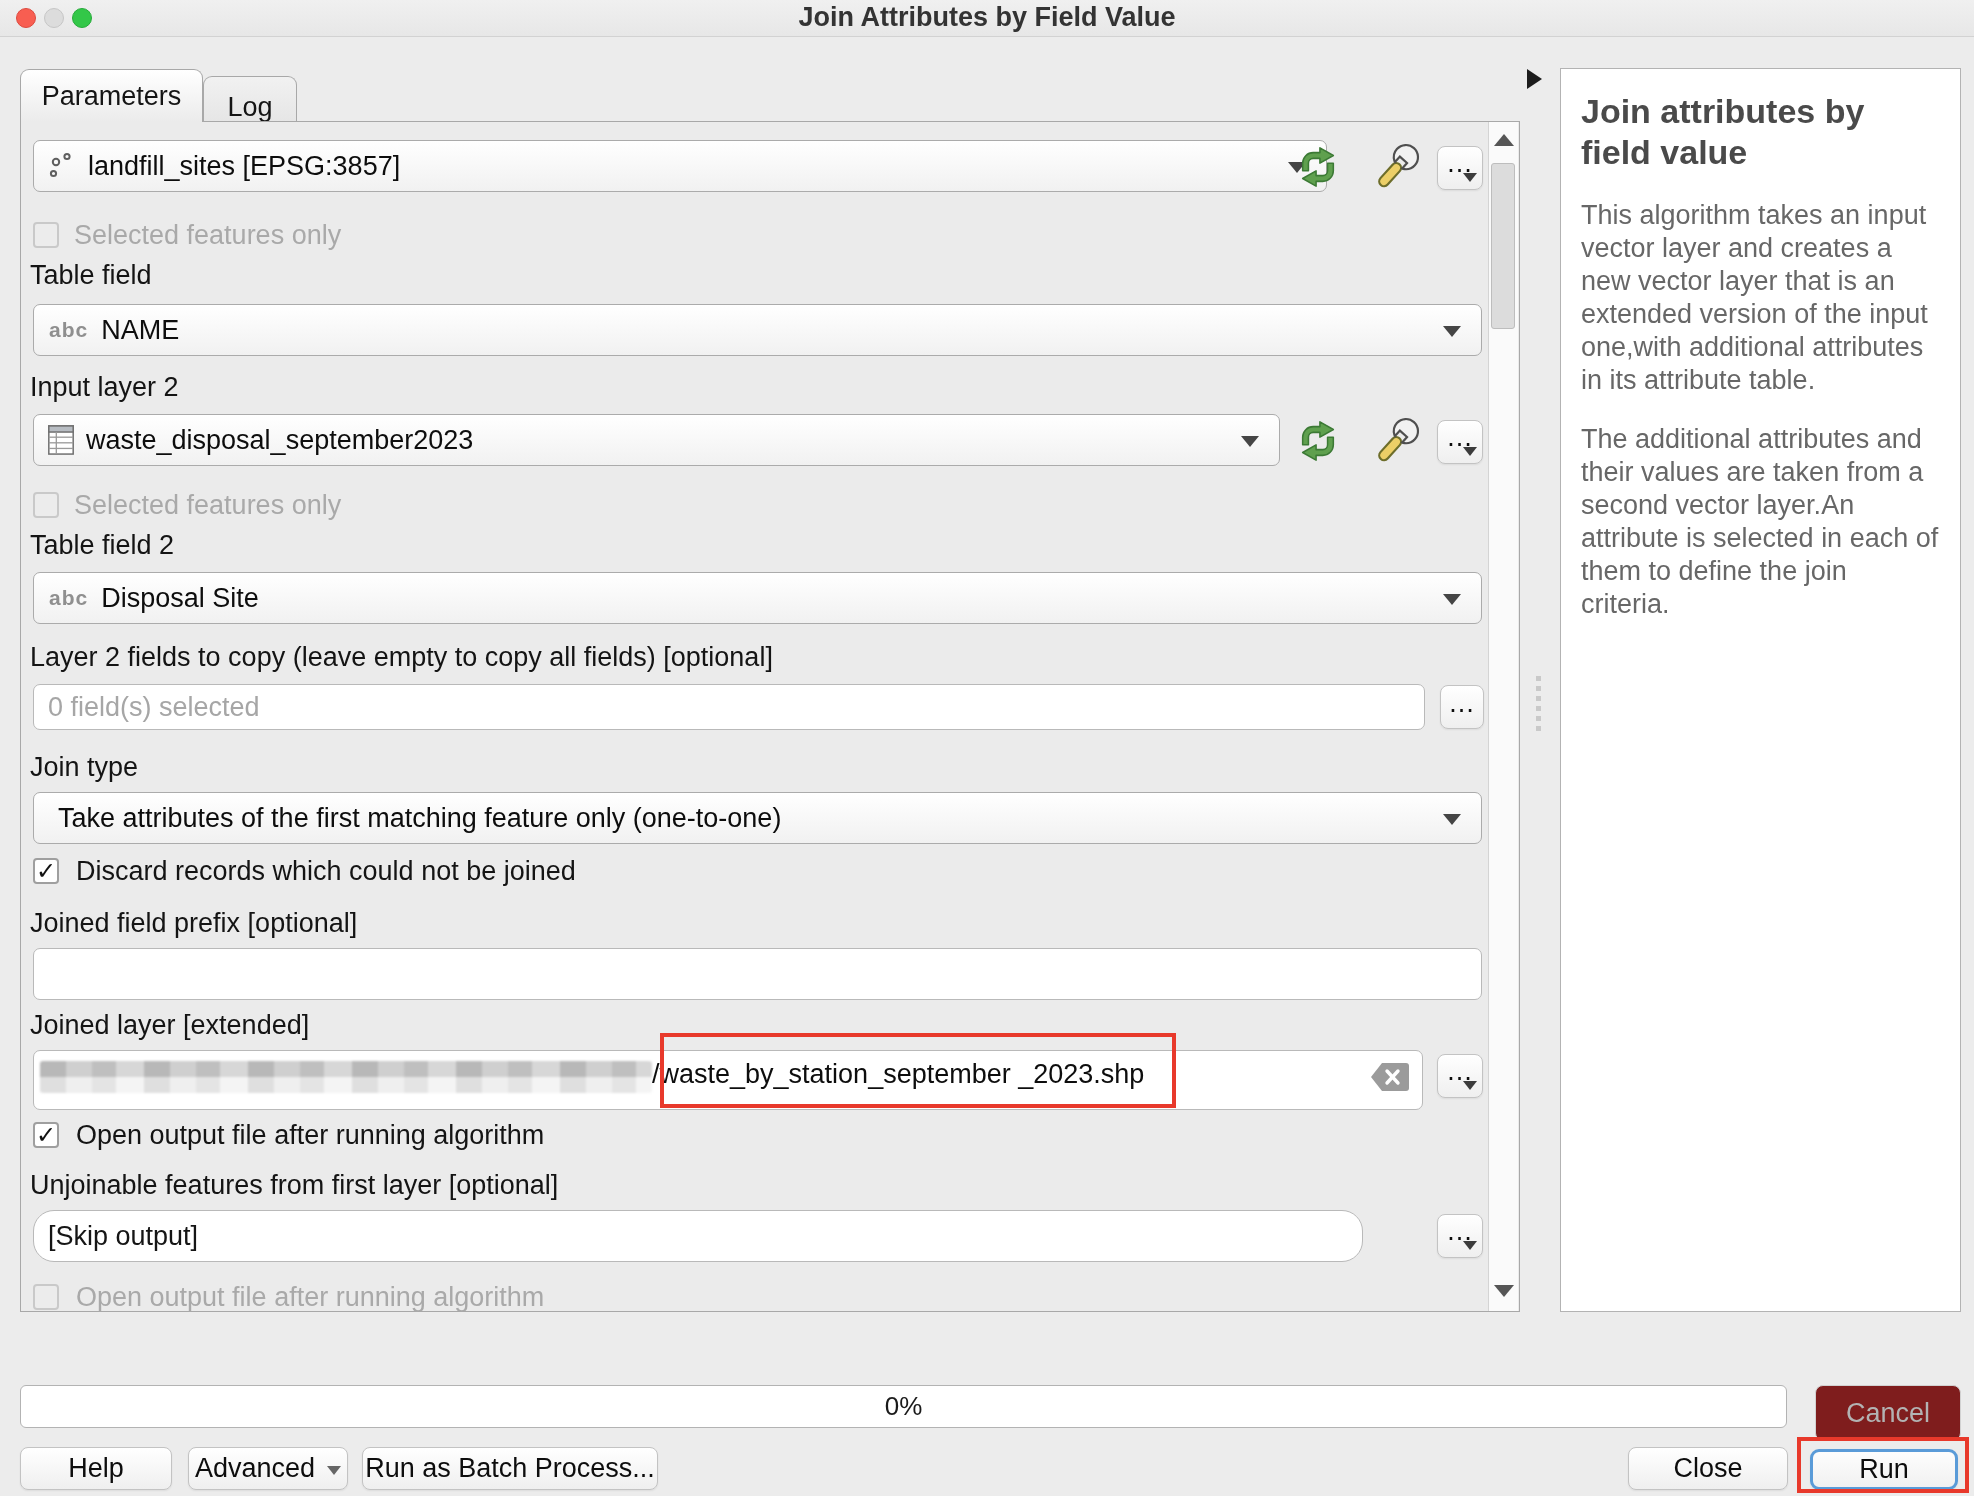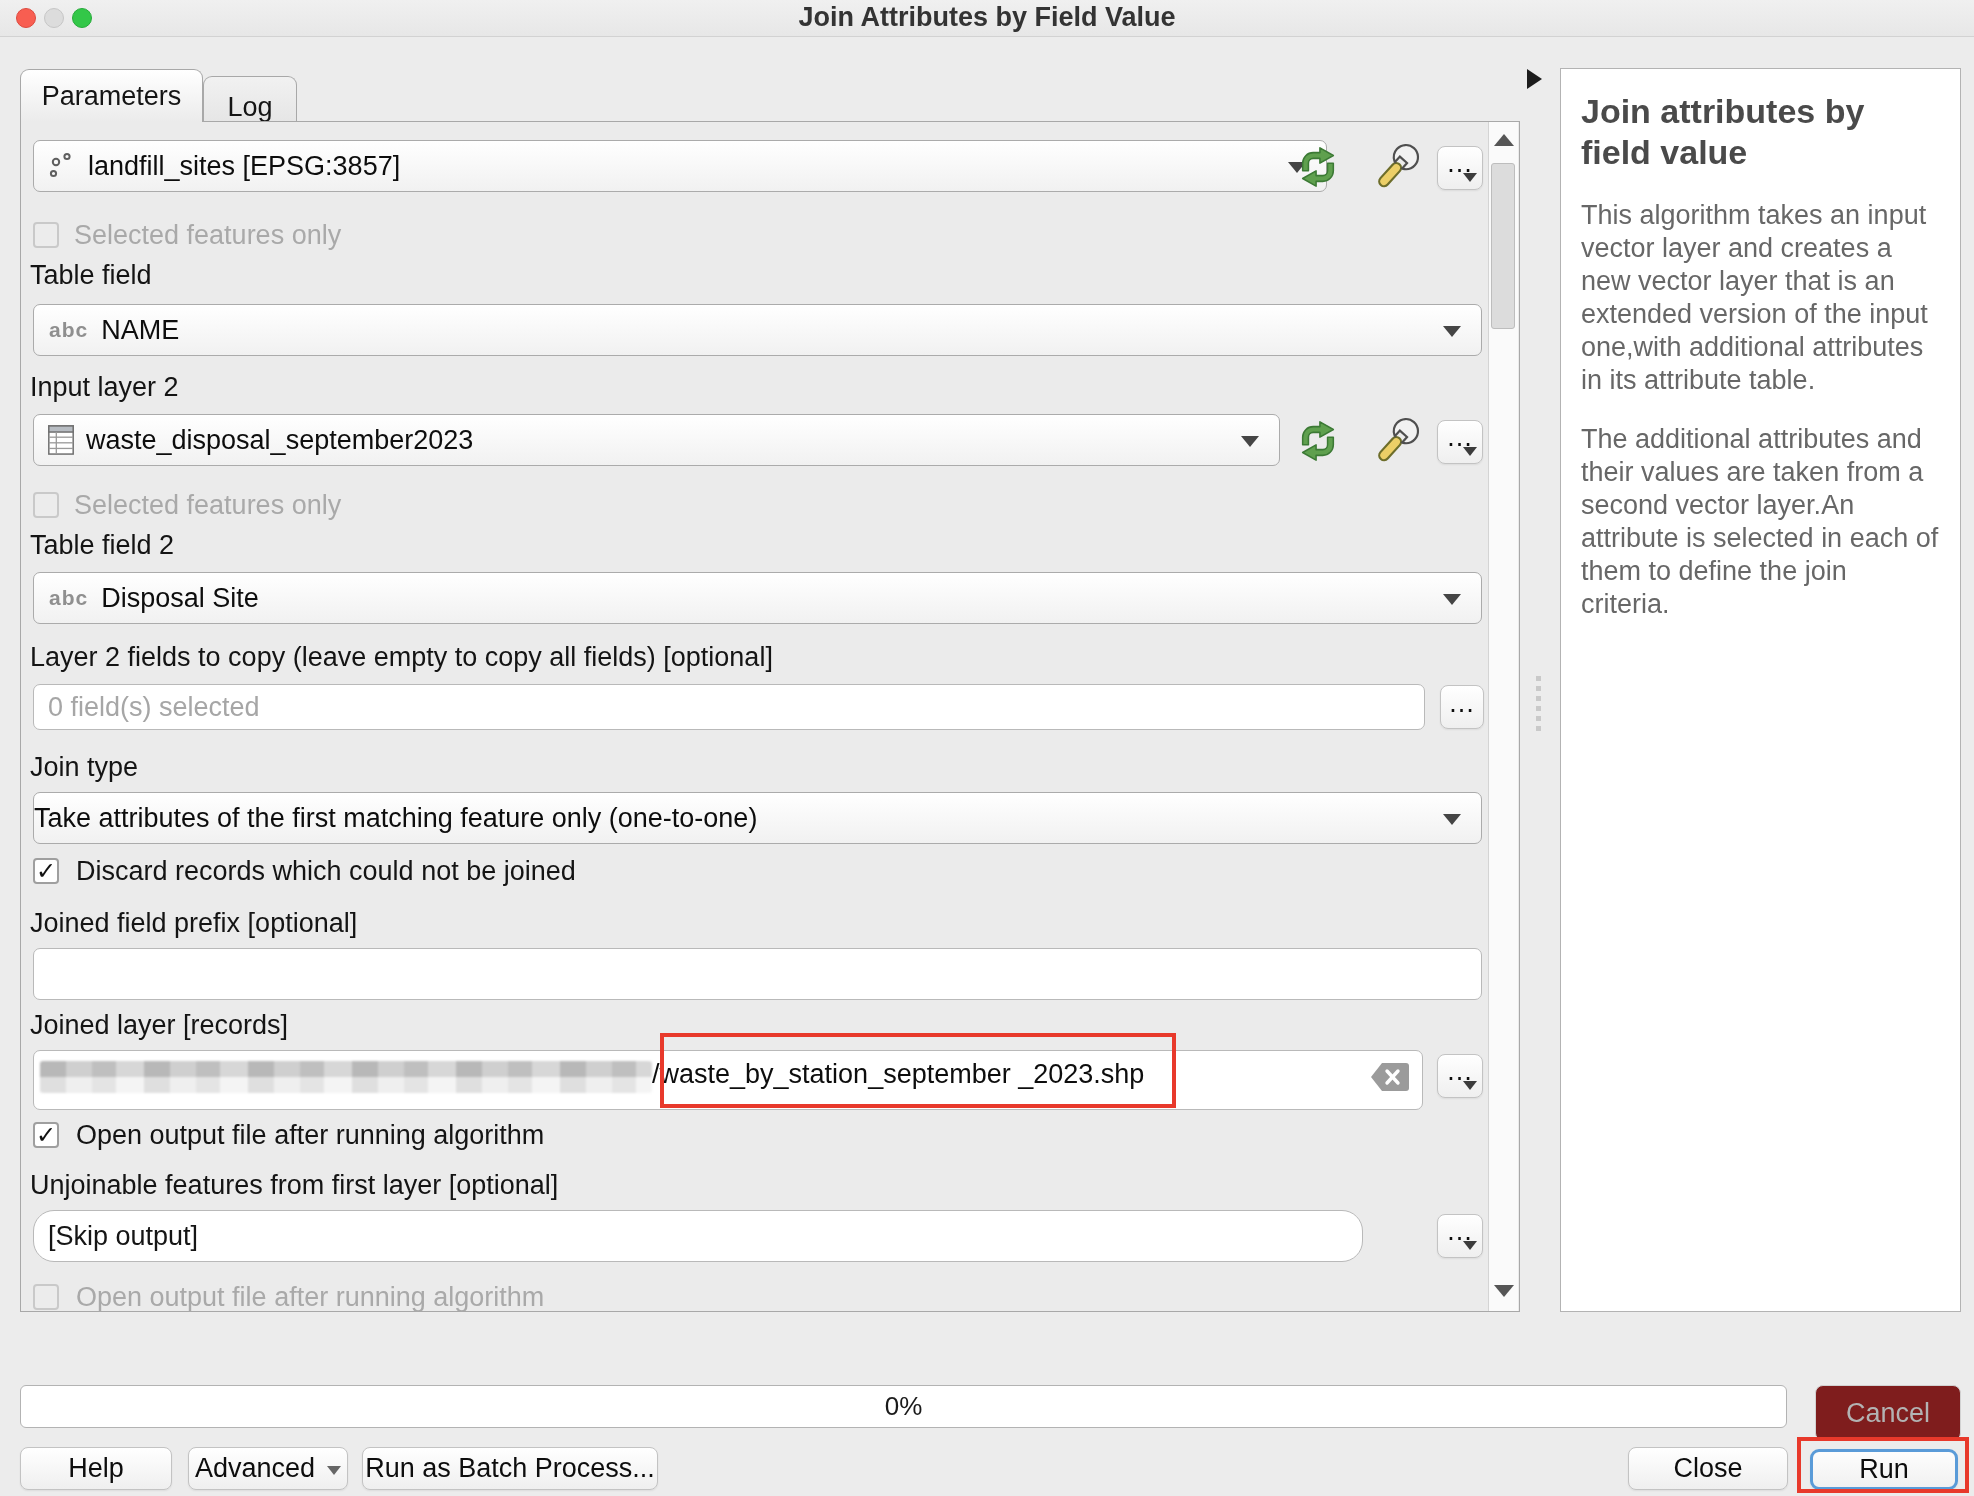--- a/index.html
+++ b/index.html
@@ -178,36 +178,36 @@
 
 <div class="lbl" style="left:30px;top:640px;">Layer 2 fields to copy (leave empty to copy all fields) [optional]</div>
 <div class="input" style="left:33px;top:684px;width:1392px;height:46px;">
   <span class="placeholder">0 field(s) selected</span>
 </div>
 <div class="btn more-btn small-more" style="left:1440px;top:685px;width:44px;height:44px;">
   <span class="dots">…</span>
 </div>
 
 <div class="lbl" style="left:30px;top:750px;">Join type</div>
-<div class="combo" style="left:33px;top:792px;width:1449px;padding-left:0;">
+<div class="combo" style="left:33px;top:792px;width:1449px;padding-left:24px;">
   <span class="txt">Take attributes of the first matching feature only (one-to-one)</span>
   <span class="chev"></span>
 </div>
 
 <div class="cb" style="left:33px;top:858px;">
   <span>✓</span>
 </div>
 <div class="lbl" style="left:76px;top:854px;">Discard records which could not be joined</div>
 
 <div class="lbl" style="left:30px;top:906px;">Joined field prefix [optional]</div>
 <div class="input" style="left:33px;top:948px;width:1449px;height:52px;">
   <span></span>
 </div>
 
-<div class="lbl" style="left:30px;top:1008px;">Joined layer [records]</div>
+<div class="lbl" style="left:30px;top:1008px;">Joined layer [extended]</div>
 <div class="input" style="left:33px;top:1050px;width:1390px;height:60px;padding-left:0;">
   <span class="blur-mosaic"></span>
   <span class="path-text">/waste_by_station_september _2023.shp</span>
   <svg class="icon-abs" style="left:1336px;top:11px;" width="40" height="30" viewBox="0 0 40 30">
     <path d="M12 1 h24 a3 3 0 0 1 3 3 v22 a3 3 0 0 1 -3 3 H12 L1 15 z" fill="#9b9b9b"></path>
     <line x1="17" y1="9" x2="28" y2="21" stroke="#ffffff" stroke-width="3.4" stroke-linecap="round"></line>
     <line x1="28" y1="9" x2="17" y2="21" stroke="#ffffff" stroke-width="3.4" stroke-linecap="round"></line>
   </svg>
 </div>
 <div class="btn more-btn" style="left:1437px;top:1054px;">

